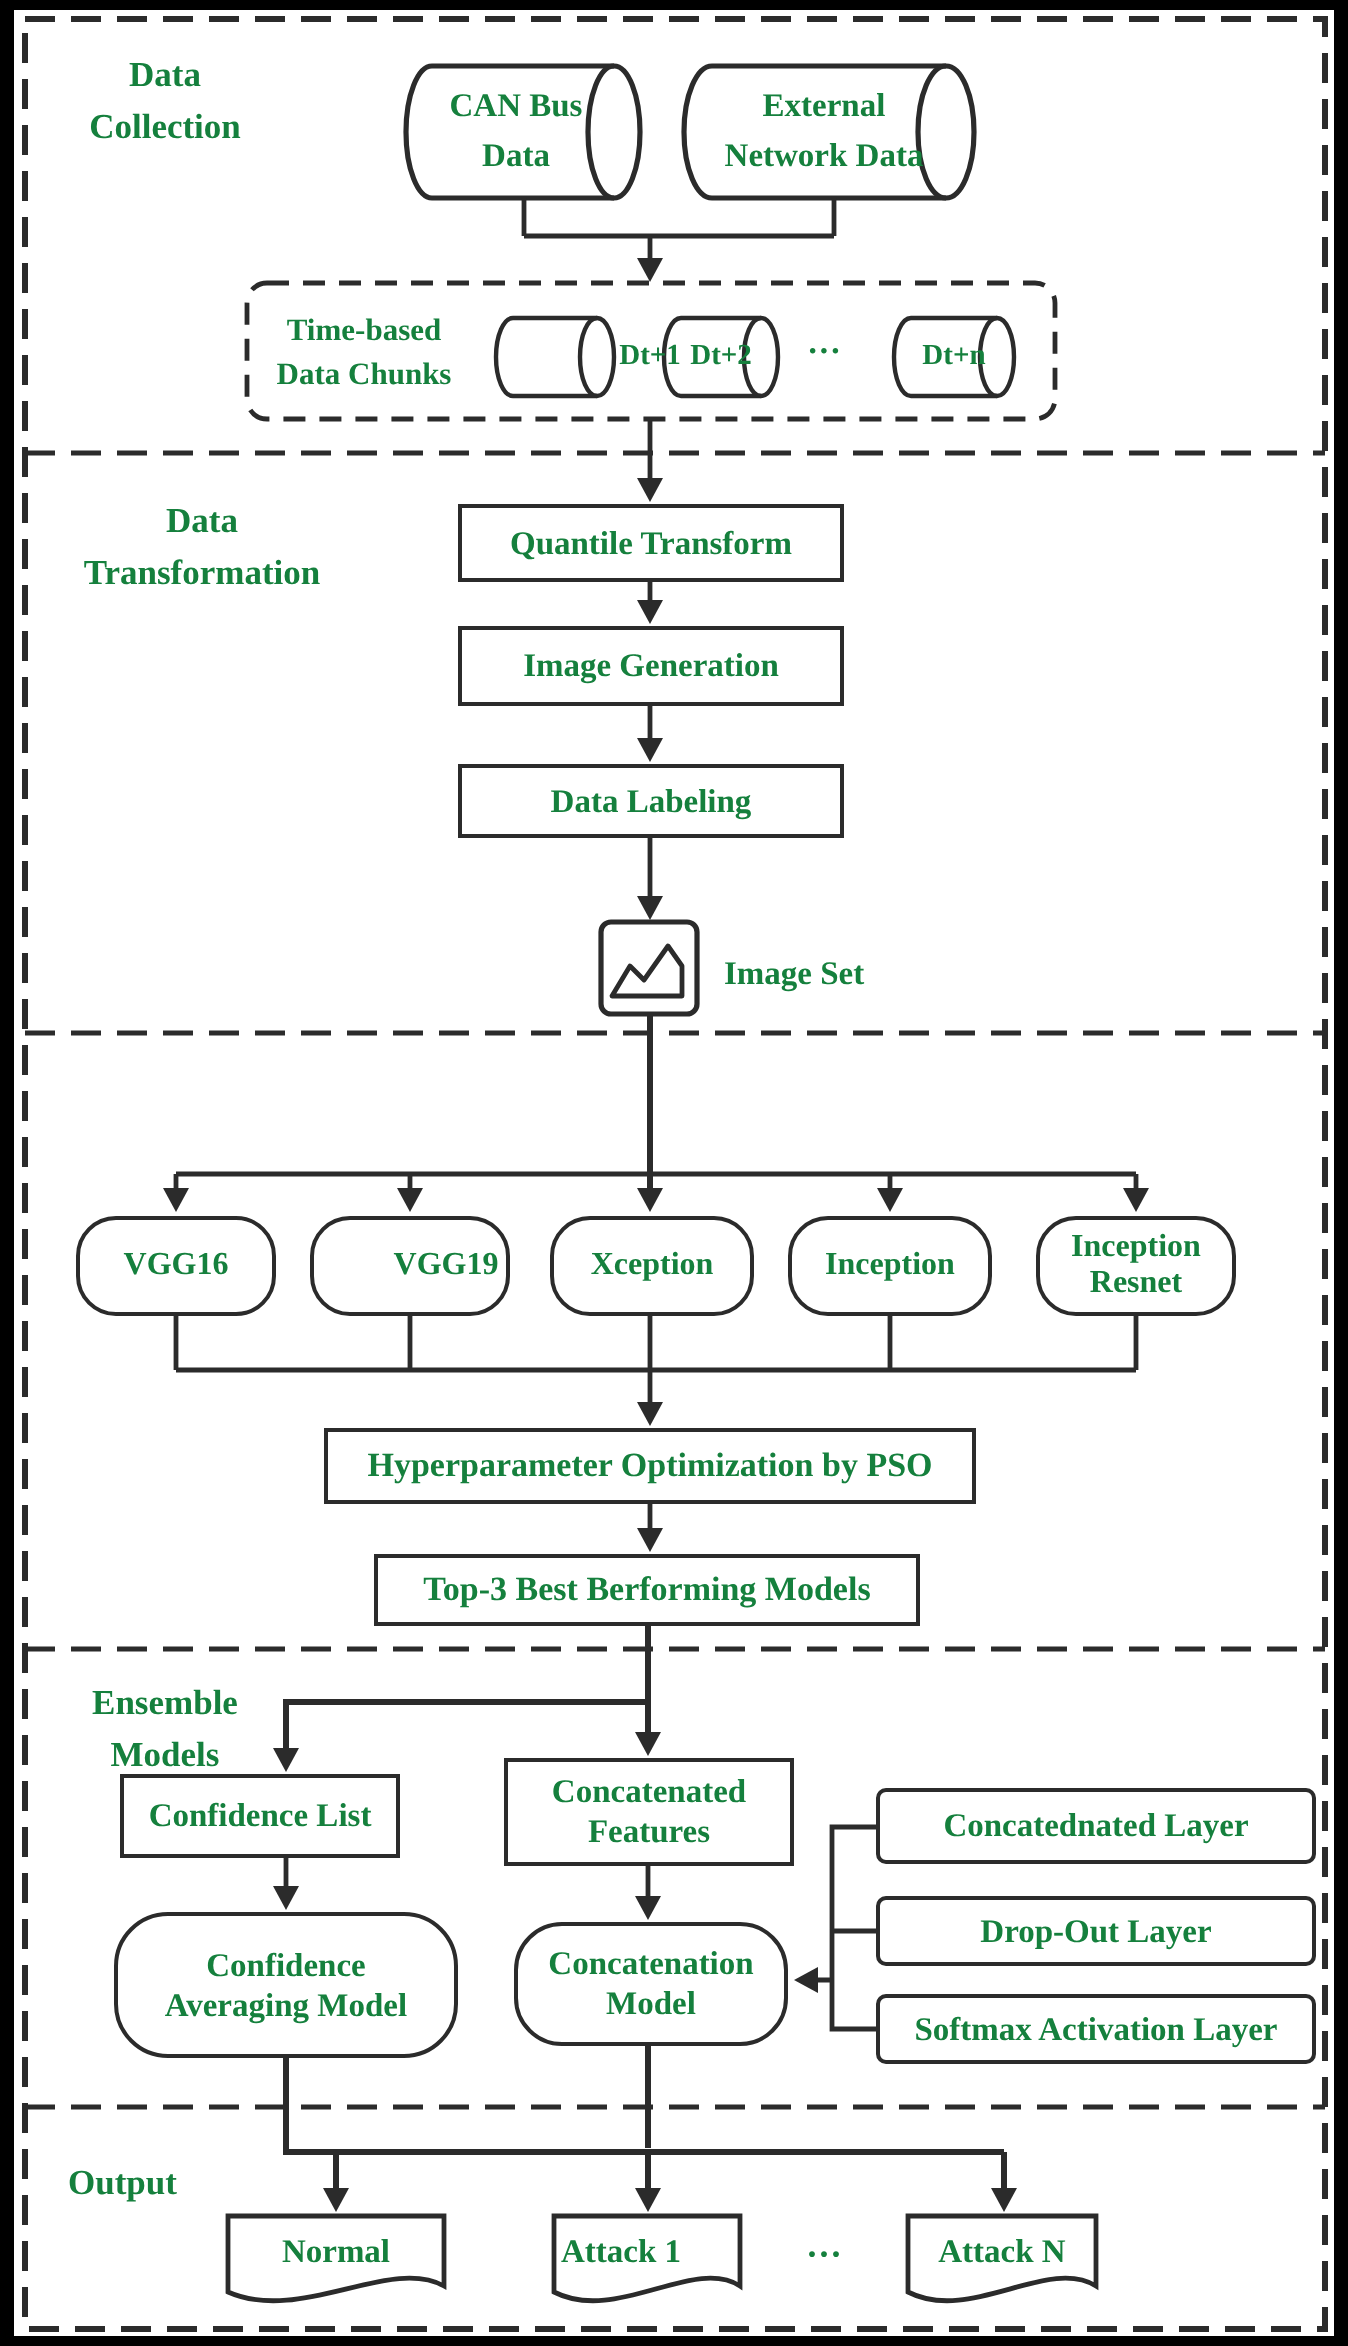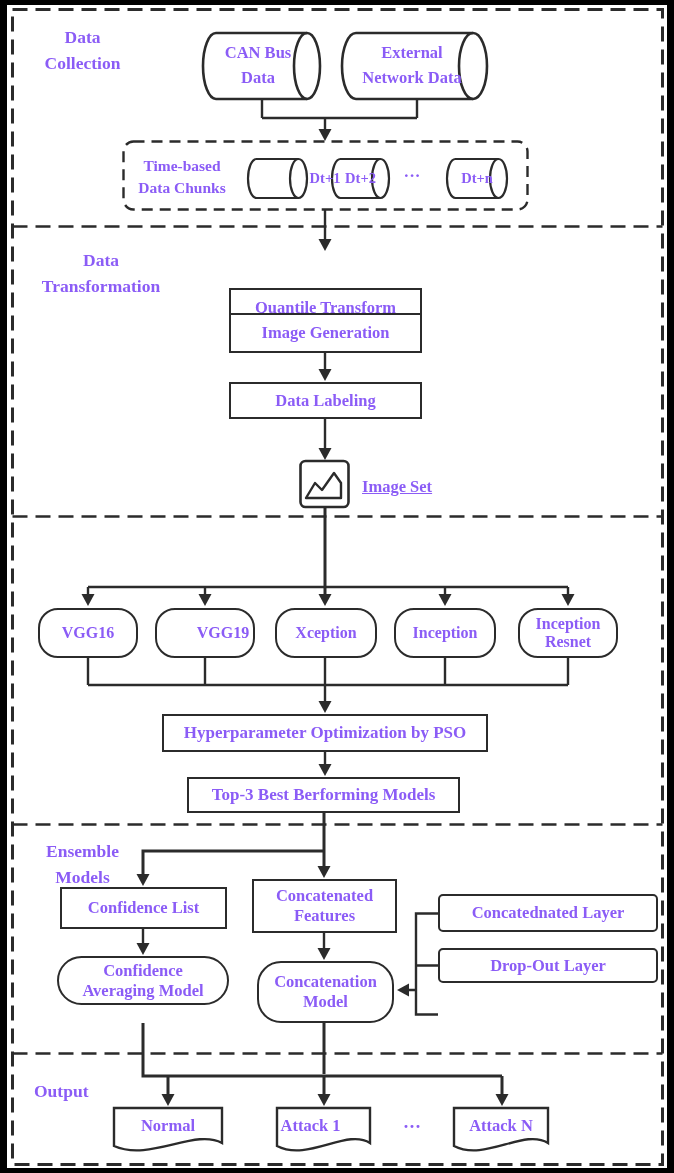--- a/index.html
+++ b/index.html
@@ -1,17 +1,17 @@
 <!DOCTYPE html>
 <html><head>
 <meta charset="utf-8">
 <style>
   html,body{margin:0;padding:0;background:#000;}
   #stage{position:relative;width:674px;height:1173px;background:#000;overflow:hidden;
-         font-family:"Liberation Serif","DejaVu Serif",serif;color:#8b5cf6;}
+         font-family:"Liberation Serif","DejaVu Serif",serif;color:#15803d;}
   #paper{position:absolute;left:7px;top:5px;width:660px;height:1163px;background:#ffffff;}
   #wires{position:absolute;left:0;top:0;z-index:2;pointer-events:none;}
   .node{position:absolute;z-index:3;box-sizing:border-box;background:#fff;
         border:2.5px solid #2b2b2b;display:flex;align-items:center;justify-content:center;
         text-align:center;font-weight:bold;font-size:16.5px;line-height:1.2;}
   .rounded{border-radius:20px;}
   .bigrounded{border-radius:27px;}
   .layerbox{border-radius:5px;}
   .sec-label{position:absolute;z-index:3;font-weight:bold;font-size:17.5px;line-height:1.5;
              text-align:center;}
@@ -112,38 +112,39 @@
   <div class="sec-label" style="left:34px;top:1078px;width:90px;text-align:left;">Output</div>
 
   <div class="free-label" style="left:208px;top:41px;width:100px;font-size:16.5px;">CAN Bus Data</div>
   <div class="free-label" style="left:352px;top:41px;width:120px;font-size:16.5px;">External Network Data</div>
   <div class="free-label" style="left:132px;top:155px;width:100px;font-size:15.5px;line-height:1.4;">Time-based Data Chunks</div>
   <div class="free-label" style="left:251px;top:169px;width:52px;font-size:14.5px;line-height:1.3;padding-left:48px;">Dt+1</div>
   <div class="free-label" style="left:335px;top:169px;width:51px;font-size:14.5px;line-height:1.3;">Dt+2</div>
   <div class="free-label" style="left:398px;top:166px;width:28px;font-size:17px;line-height:1.2;">···</div>
   <div class="free-label" style="left:451px;top:169px;width:52px;font-size:14.5px;line-height:1.3;">Dt+n</div>
 
-  <div class="node" style="left:229px;top:252px;width:193px;height:39px;margin-top:36px;">Quantile Transform</div>
+  <div class="node" style="left:229px;top:252px;width:193px;height:39px;">Quantile Transform</div>
   <div class="node" style="left:229px;top:313px;width:193px;height:40px;">Image Generation</div>
   <div class="node" style="left:229px;top:382px;width:193px;height:37px;">Data Labeling</div>
-  <div class="free-label" style="left:362px;top:475px;width:92px;font-size:16.5px;text-align:left;text-decoration:underline;">Image Set</div>
+  <div class="free-label" style="left:362px;top:475px;width:92px;font-size:16.5px;text-align:left;">Image Set</div>
 
   <div class="node rounded" style="left:38px;top:608px;width:100px;height:50px;font-size:16px;">VGG16</div>
   <div class="node rounded" style="left:155px;top:608px;width:100px;height:50px;font-size:16px;padding-left:36px;">VGG19</div>
   <div class="node rounded" style="left:275px;top:608px;width:102px;height:50px;font-size:16px;">Xception</div>
   <div class="node rounded" style="left:394px;top:608px;width:102px;height:50px;font-size:16px;">Inception</div>
   <div class="node rounded" style="left:518px;top:608px;width:100px;height:50px;font-size:16px;line-height:1.15;padding:0 12px;">Inception Resnet</div>
 
   <div class="node" style="left:162px;top:714px;width:326px;height:38px;font-size:17px;">Hyperparameter Optimization by PSO</div>
   <div class="node" style="left:187px;top:777px;width:273px;height:36px;font-size:17px;">Top-3 Best Berforming Models</div>
 
-  <div class="node" style="left:60px;top:887px;width:167px;height:42px;">Confidence List</div>
+  <div class="node" style="left:60px;top:887px;width:140px;height:42px;">Confidence List</div>
   <div class="node" style="left:252px;top:879px;width:145px;height:54px;padding:0 10px;">Concatenated Features</div>
-  <div class="node bigrounded" style="left:57px;top:956px;width:172px;height:49px;padding:0 10px;">Confidence Averaging Model</div>
+  <div class="node bigrounded" style="left:57px;top:956px;width:172px;height:73px;padding:0 10px;">Confidence Averaging Model</div>
   <div class="node bigrounded" style="left:257px;top:961px;width:137px;height:62px;border-radius:24px;padding:0 8px;">Concatenation Model</div>
   <div class="node layerbox" style="left:438px;top:894px;width:220px;height:38px;">Concatednated Layer</div>
   <div class="node layerbox" style="left:438px;top:948px;width:220px;height:35px;">Drop-Out Layer</div>
+  <div class="node layerbox" style="left:438px;top:997px;width:220px;height:35px;">Softmax Activation Layer</div>
 
   <div class="doc-label" style="left:114px;top:1116px;width:108px;">Normal</div>
   <div class="doc-label" style="left:264px;top:1116px;width:93px;">Attack 1</div>
   <div class="doc-label" style="left:397px;top:1117px;width:30px;font-size:18px;">···</div>
   <div class="doc-label" style="left:454px;top:1116px;width:94px;">Attack N</div>
 </div>
 
 </body></html>

